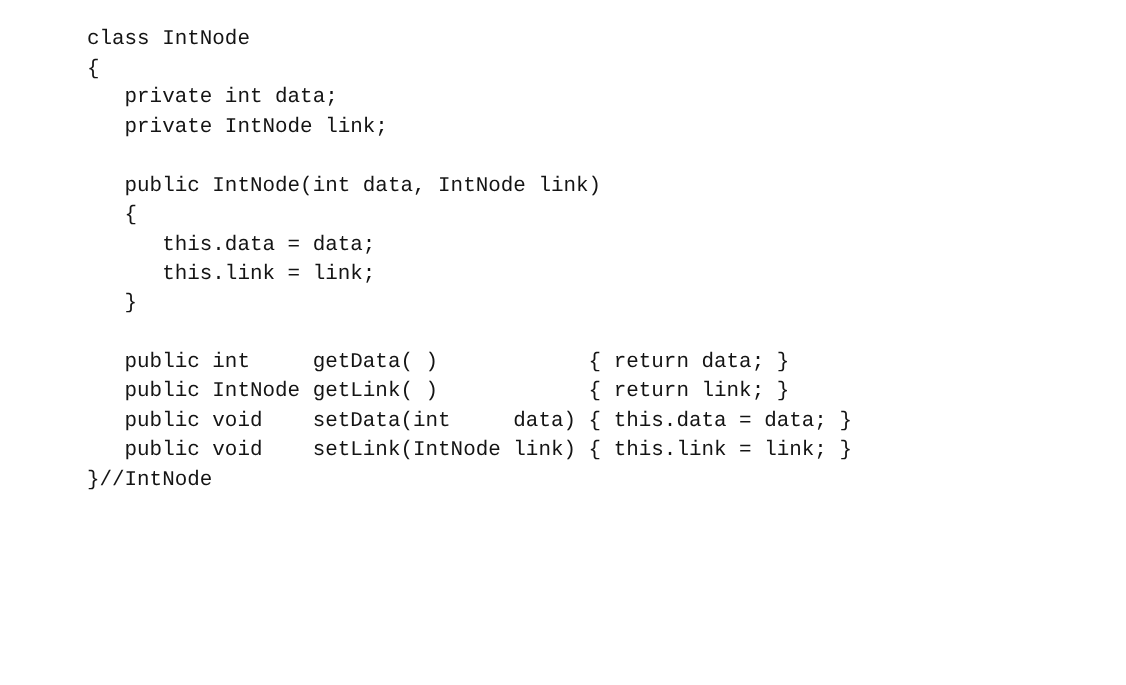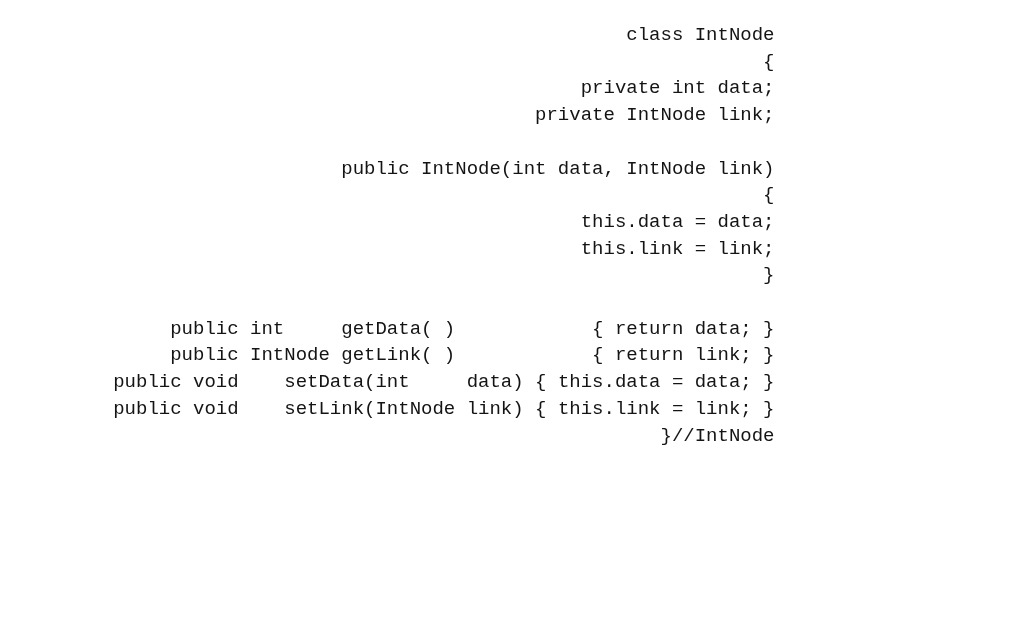--- a/index.html
+++ b/index.html
@@ -6,21 +6,20 @@
     margin: 0;
     padding: 0;
     background: #ffffff;
   }
   .page {
     position: relative;
     width: 1024px;
     height: 623px;
     background: #ffffff;
     overflow: hidden;
-    text-align: right;
   }
   .code-listing {
     position: absolute;
     left: 79px;
     top: 22px;
     margin: 0;
     font-family: "Liberation Mono", "DejaVu Sans Mono", monospace;
     font-size: 19px;
     line-height: 26.7px;
     letter-spacing: 0;

